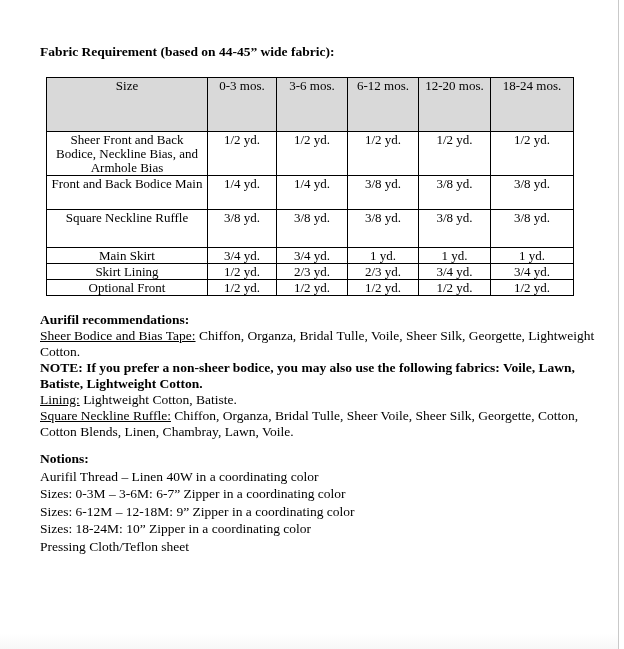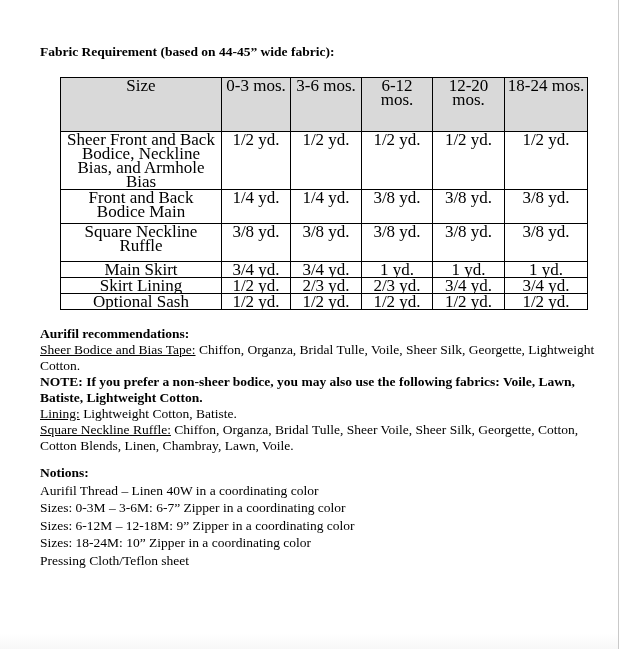--- a/index.html
+++ b/index.html
@@ -25,23 +25,23 @@
     width: 566px;
   }
   .doc-title {
     font-weight: bold;
     margin: 0 0 0 0;
   }
   table.fabric {
     border-collapse: collapse;
     table-layout: fixed;
     width: 527px;
-    margin-left: 20px;
+    margin-left: 6px;
     margin-top: 17px;
-    font-size: 17px;
+    font-size: 13px;
     line-height: 14px;
   }
   table.fabric td, table.fabric th {
     border: 1px solid #000000;
     text-align: center;
     vertical-align: top;
     padding: 1px 2px 0 2px;
     font-weight: normal;
     overflow: hidden;
   }
@@ -144,21 +144,21 @@
       </tr>
       <tr class="r-lining">
         <td>Skirt Lining</td>
         <td>1/2 yd.</td>
         <td>2/3 yd.</td>
         <td>2/3 yd.</td>
         <td>3/4 yd.</td>
         <td>3/4 yd.</td>
       </tr>
       <tr class="r-sash">
-        <td>Optional Sash</td>
+        <td>Optional Front</td>
         <td>1/2 yd.</td>
         <td>1/2 yd.</td>
         <td>1/2 yd.</td>
         <td>1/2 yd.</td>
         <td>1/2 yd.</td>
       </tr>
     </tbody>
       </table>
 
     <div class="recs">

